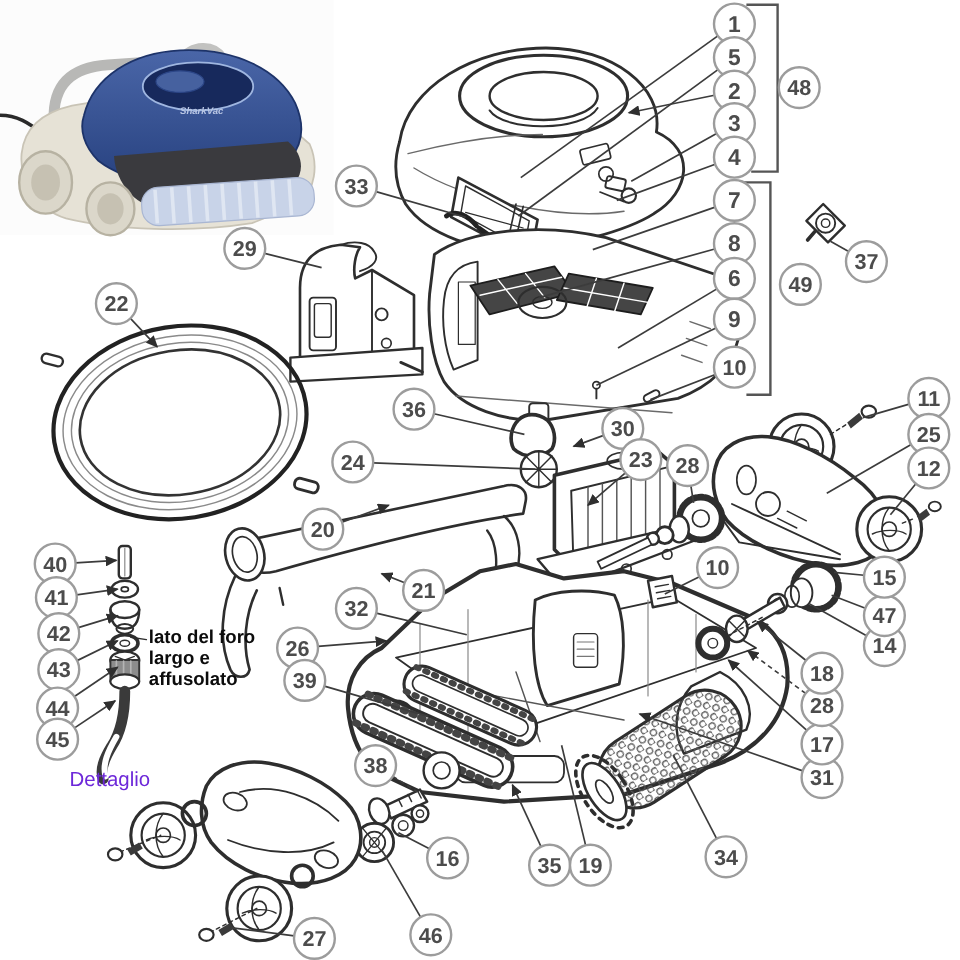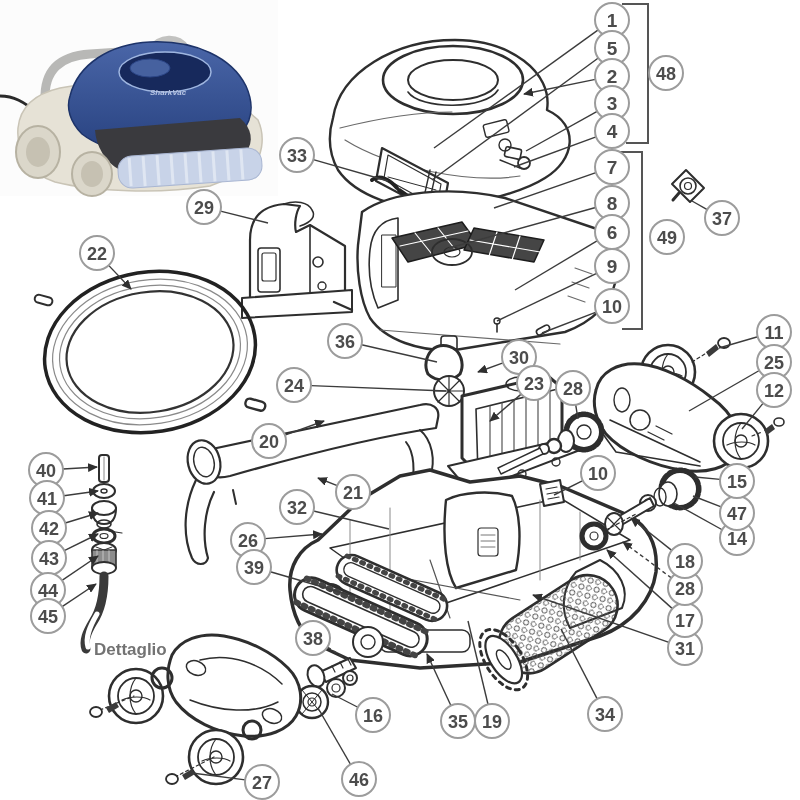--- a/index.html
+++ b/index.html
@@ -2,22 +2,22 @@
 <html><head>
 <meta charset="utf-8">
 <style>
   html,body{margin:0;padding:0;background:#fff;}
   .stage{position:relative;width:800px;height:800px;background:#ffffff;overflow:hidden;
          font-family:"Liberation Sans",sans-serif;}
   svg{position:absolute;left:0;top:0;}
   .note{position:absolute;left:124px;top:523px;font-weight:bold;font-size:15.5px;
         line-height:1.12;color:#0c0c0c;white-space:nowrap;}
   .note span{display:block;}
-  .detail-caption{position:absolute;left:58px;top:640px;font-weight:bold;
-        font-size:17px;color:#737373;margin-left:36px;}
+  .detail-caption{position:absolute;left:58px;top:640px;font-weight:normal;
+        font-size:17px;color:#6d28d9;}
   .callout-num{fill:#4c4c4c;font-family:"Liberation Sans",sans-serif;font-weight:bold;}
 </style>
 </head>
 <body>
 
 <div class="stage">
 
 <svg id="art" width="800" height="800" viewBox="0 0 800 800">
   <defs>
     <marker id="arw" markerWidth="11" markerHeight="9" refX="9" refY="4.5" orient="auto" markerUnits="userSpaceOnUse">
@@ -554,15 +554,20 @@
           <text x="774" y="396.5" text-anchor="middle" font-size="18" class="callout-num">12</text>
         </g>
         <g>
           <line x1="245.13879181977376" y1="779.8321303768281" x2="192" y2="773" stroke="#3c3c3c" stroke-width="1.4"></line>
           <circle cx="262" cy="782" r="17" fill="#fff" stroke="#9c9c9c" stroke-width="2"></circle>
           <text x="262" y="788.5" text-anchor="middle" font-size="18" class="callout-num">27</text>
         </g>
       </g>
 </svg>
 
+<div class="note">
+  <span>lato del foro</span>
+  <span>largo e</span>
+  <span>affusolato</span>
+</div>
 <div class="detail-caption">Dettaglio</div>
 
 </div>
 
 </body></html>

